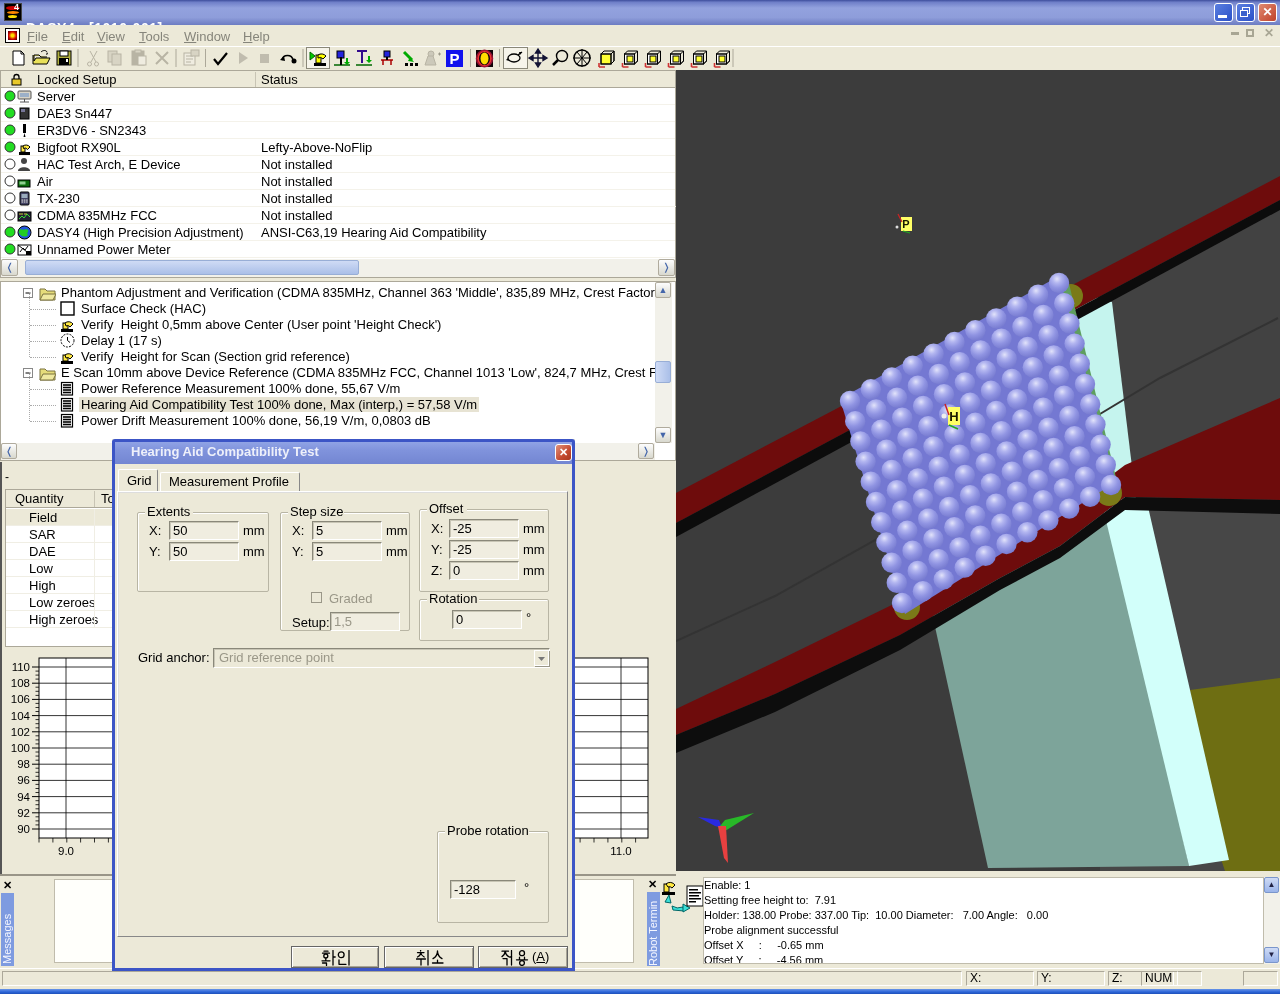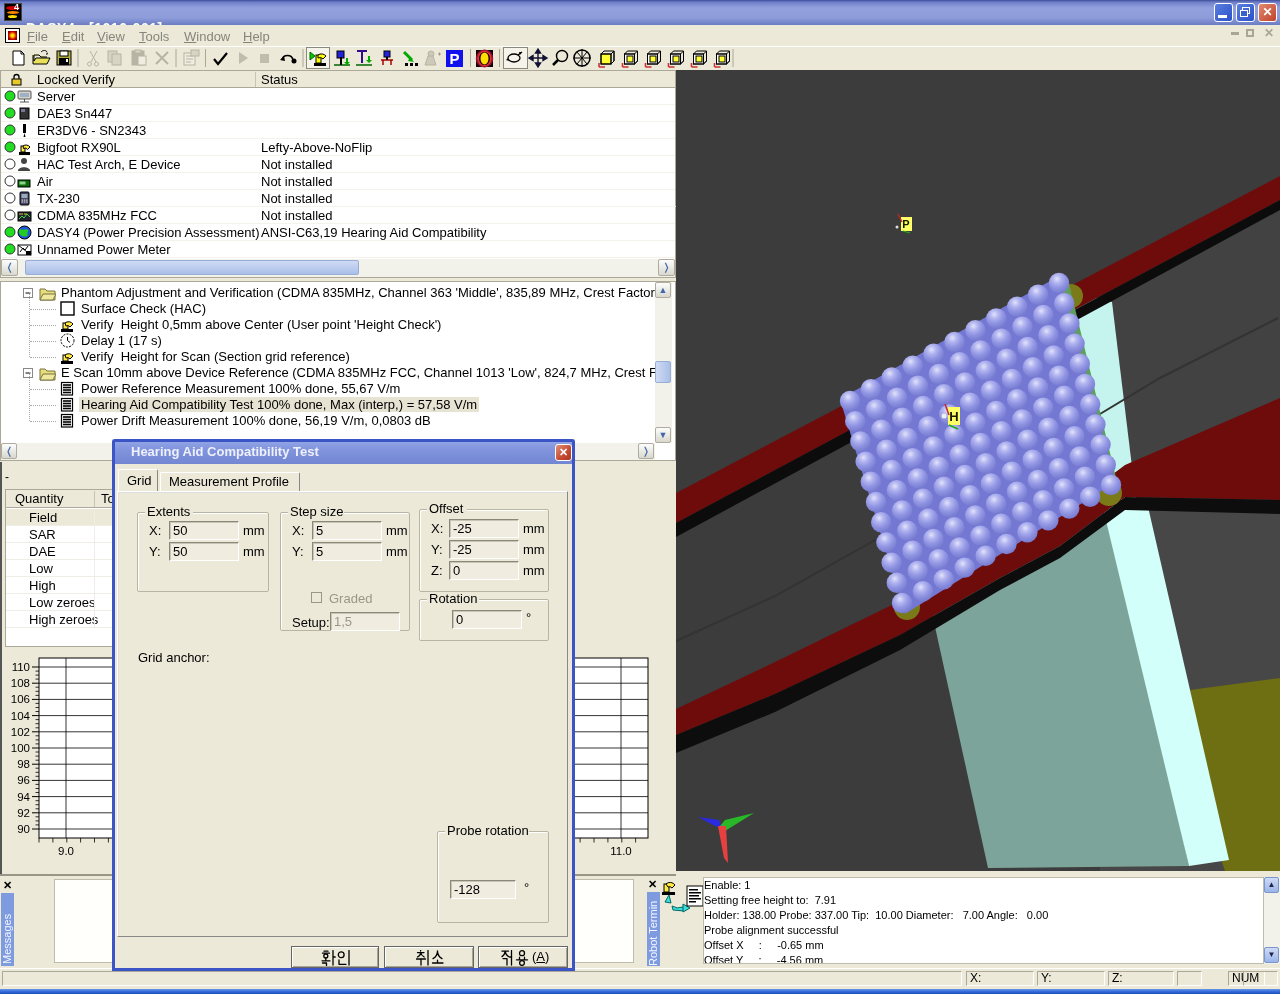--- a/index.html
+++ b/index.html
@@ -188,21 +188,21 @@
         <rect x="3" y="6" width="10" height="10" fill="#fff"></rect>
         <rect x="5.5" y="8" width="6" height="6" fill="#ff3" stroke="#000"></rect>
         <rect x="3" y="6" width="10" height="10" fill="none"></rect>
         <path d="M3 6l3-3h10v10l-3 3M13 6l3-3M13 16l3-3v-10"></path>
       </g>
     </g>
   </svg>
 <div class="ab" style="left:0;top:70px;width:676px;height:208px;background:#fff;border:1px solid #aca899">
 <div class="ab" style="left:0;top:0;width:674px;height:17px;background:#ece9d8;border-bottom:1px solid #aca899">
  <div class="ab" style="left:254px;top:1px;width:1px;height:15px;background:#c8c4b4"></div>
- <div class="tx" style="left:36px;top:1px">Locked Verify</div>
+ <div class="tx" style="left:36px;top:1px">Locked Setup</div>
  <div class="tx" style="left:260px;top:1px">Status</div>
  <svg class="ab" style="left:9px;top:2px" width="13" height="13">
         <rect x="2" y="6" width="9" height="6" fill="#e8c82a" stroke="#000"></rect>
         <path d="M4 6v-2a2.5 2.5 0 0 1 5 0v2" fill="none" stroke="#000" stroke-width="1.3"></path>
       </svg>
 </div>
 <div class="ab" style="left:0;top:17px;width:674px;height:17px;border-bottom:1px solid #f4f2ea">
 <svg class="ab" style="left:3px;top:2px" width="12" height="12">
         <circle cx="6" cy="6" r="5" fill="#22dd22" stroke="#333"></circle>
       </svg>
@@ -302,21 +302,21 @@
 <div class="tx" style="left:260px;top:1px">Not installed</div>
     </div>
     <div class="ab" style="left:0;top:153px;width:674px;height:17px;border-bottom:1px solid #f4f2ea">
 <svg class="ab" style="left:3px;top:2px" width="12" height="12">
         <circle cx="6" cy="6" r="5" fill="#22dd22" stroke="#333"></circle>
       </svg>
 <svg class="ab" style="left:16px;top:1px" width="15" height="15">
         <circle cx="7.5" cy="7.5" r="6.5" fill="#2255dd" stroke="#000"></circle>
         <path d="M3 4c3 2 7-1 8 1c1 2-2 3 0 5c-3 3-8 1-9-2c-.5-2 0-3 1-4z" fill="#2c2"></path>
       </svg>
-<div class="tx" style="left:36px;top:1px">DASY4 (Power Precision Assessment)</div>
+<div class="tx" style="left:36px;top:1px">DASY4 (High Precision Adjustment)</div>
 <div class="tx" style="left:260px;top:1px">ANSI-C63,19 Hearing Aid Compatibility</div>
     </div>
     <div class="ab" style="left:0;top:170px;width:674px;height:17px;border-bottom:1px solid #f4f2ea">
 <svg class="ab" style="left:3px;top:2px" width="12" height="12">
         <circle cx="6" cy="6" r="5" fill="#22dd22" stroke="#333"></circle>
       </svg>
 <svg class="ab" style="left:16px;top:1px" width="15" height="15">
         <rect x="1" y="3" width="13" height="10" fill="#fff" stroke="#000"></rect>
         <path d="M1 3l13 10" stroke="#000"></path>
         <path d="M3 10l3-4l2 2l3-4" stroke="#000" fill="none"></path>
@@ -803,21 +803,21 @@
   </div>
 <div class="ab" style="left:1037px;top:971px;width:68px;height:15px;border:1px solid #aca899;border-bottom-color:#fff;border-right-color:#fff">
     <div class="tx" style="left:3px;top:-1px;font-size:12px">Y:</div>
   </div>
 <div class="ab" style="left:1108px;top:971px;width:66px;height:15px;border:1px solid #aca899;border-bottom-color:#fff;border-right-color:#fff">
     <div class="tx" style="left:3px;top:-1px;font-size:12px">Z:</div>
   </div>
 <div class="ab" style="left:1177px;top:971px;width:25px;height:15px;border:1px solid #aca899;border-bottom-color:#fff;border-right-color:#fff">
     <div class="tx" style="left:3px;top:-1px;font-size:12px"></div>
   </div>
-<div class="ab" style="left:1228px;top:971px;width:37px;height:15px;border:1px solid #aca899;border-bottom-color:#fff;border-right-color:#fff">
+<div class="ab" style="left:1141px;top:971px;width:37px;height:15px;border:1px solid #aca899;border-bottom-color:#fff;border-right-color:#fff">
     <div class="tx" style="left:3px;top:-1px;font-size:12px">NUM</div>
   </div>
 <div class="ab" style="left:1243px;top:971px;width:35px;height:15px;border:1px solid #aca899;border-bottom-color:#fff;border-right-color:#fff">
     <div class="tx" style="left:3px;top:-1px;font-size:12px"></div>
   </div>
 <div class="ab" style="left:0;top:989px;width:1280px;height:5px;background:linear-gradient(180deg,#6a96e8,#2a64d8 60%,#1e50b8)"></div>
 <div class="ab" style="left:112px;top:439px;width:463px;height:532px;background:#ece9d8">
 <div class="ab" style="left:0;top:0;width:463px;height:532px;border:3px solid #3c55c6;border-radius:3px 3px 0 0;box-sizing:border-box;z-index:9"></div>
 <div class="ab" style="left:2px;top:2px;width:459px;height:23px;background:linear-gradient(180deg,#92a5e6 0%,#8093dc 40%,#7386d2 100%);border-radius:2px 2px 0 0">
  <div class="tx" style="left:17px;top:3px;font-weight:bold;color:#eef0fa">Hearing Aid Compatibility Test</div>
@@ -886,20 +886,26 @@
     <div class="tx" style="left:411px;top:124px">mm</div>
     <div class="ab" style="left:307px;top:160px;width:130px;height:42px;border:1px solid #b8b5a4;border-radius:2px;box-shadow:1px 1px 0 #fff inset"></div>
 <div class="ab" style="left:315px;top:153px;width:52px;height:14px;background:#ece9d8">
       <div class="tx" style="left:2px;top:-1px">Rotation</div>
     </div>
     <div class="ab" style="left:340px;top:171px;width:70px;height:19px;background:#f0ede0;border:1px solid #8a887a;border-bottom-color:#fff;border-right-color:#fff;box-shadow:inset 1px 1px 0 #c8c5b5">
       <div class="tx" style="left:3px;top:1px;color:#000">0</div>
     </div>
     <div class="tx" style="left:414px;top:171px">°</div>
     <div class="tx" style="left:26px;top:211px">Grid anchor:</div>
+    <div class="ab" style="left:101px;top:209px;width:337px;height:20px;background:#ece9d8;border:1px solid #8a887a;border-bottom-color:#fff;border-right-color:#fff;box-shadow:inset 1px 1px 0 #c8c5b5">
+<div class="tx" style="left:5px;top:1px;color:#9a9788">Grid reference point</div>
+<div class="ab" style="left:320px;top:1px;width:15px;height:16px;background:#ece9d8;border:1px solid #fff;border-top-color:#fff;box-shadow:1px 1px 0 #9a9788"><svg width="13" height="14">
+          <path d="M3 6l3.5 4l3.5-4z" fill="#777"></path>
+        </svg></div>
+    </div>
     <div class="ab" style="left:325px;top:392px;width:112px;height:92px;border:1px solid #b8b5a4;border-radius:2px;box-shadow:1px 1px 0 #fff inset"></div>
 <div class="ab" style="left:333px;top:385px;width:84px;height:14px;background:#ece9d8">
       <div class="tx" style="left:2px;top:-1px">Probe rotation</div>
     </div>
     <div class="ab" style="left:338px;top:441px;width:66px;height:19px;background:#f0ede0;border:1px solid #8a887a;border-bottom-color:#fff;border-right-color:#fff;box-shadow:inset 1px 1px 0 #c8c5b5">
       <div class="tx" style="left:3px;top:1px;color:#000">-128</div>
     </div>
     <div class="tx" style="left:412px;top:441px">°</div>
     <div class="ab" style="left:179px;top:507px;width:88px;height:22px;background:#ece9d8;border:1px solid #666;box-shadow:inset 1px 1px 0 #fff,inset -1px -1px 0 #a8a496">
       <svg class="ab" style="left:29px;top:3px" width="32" height="16">

